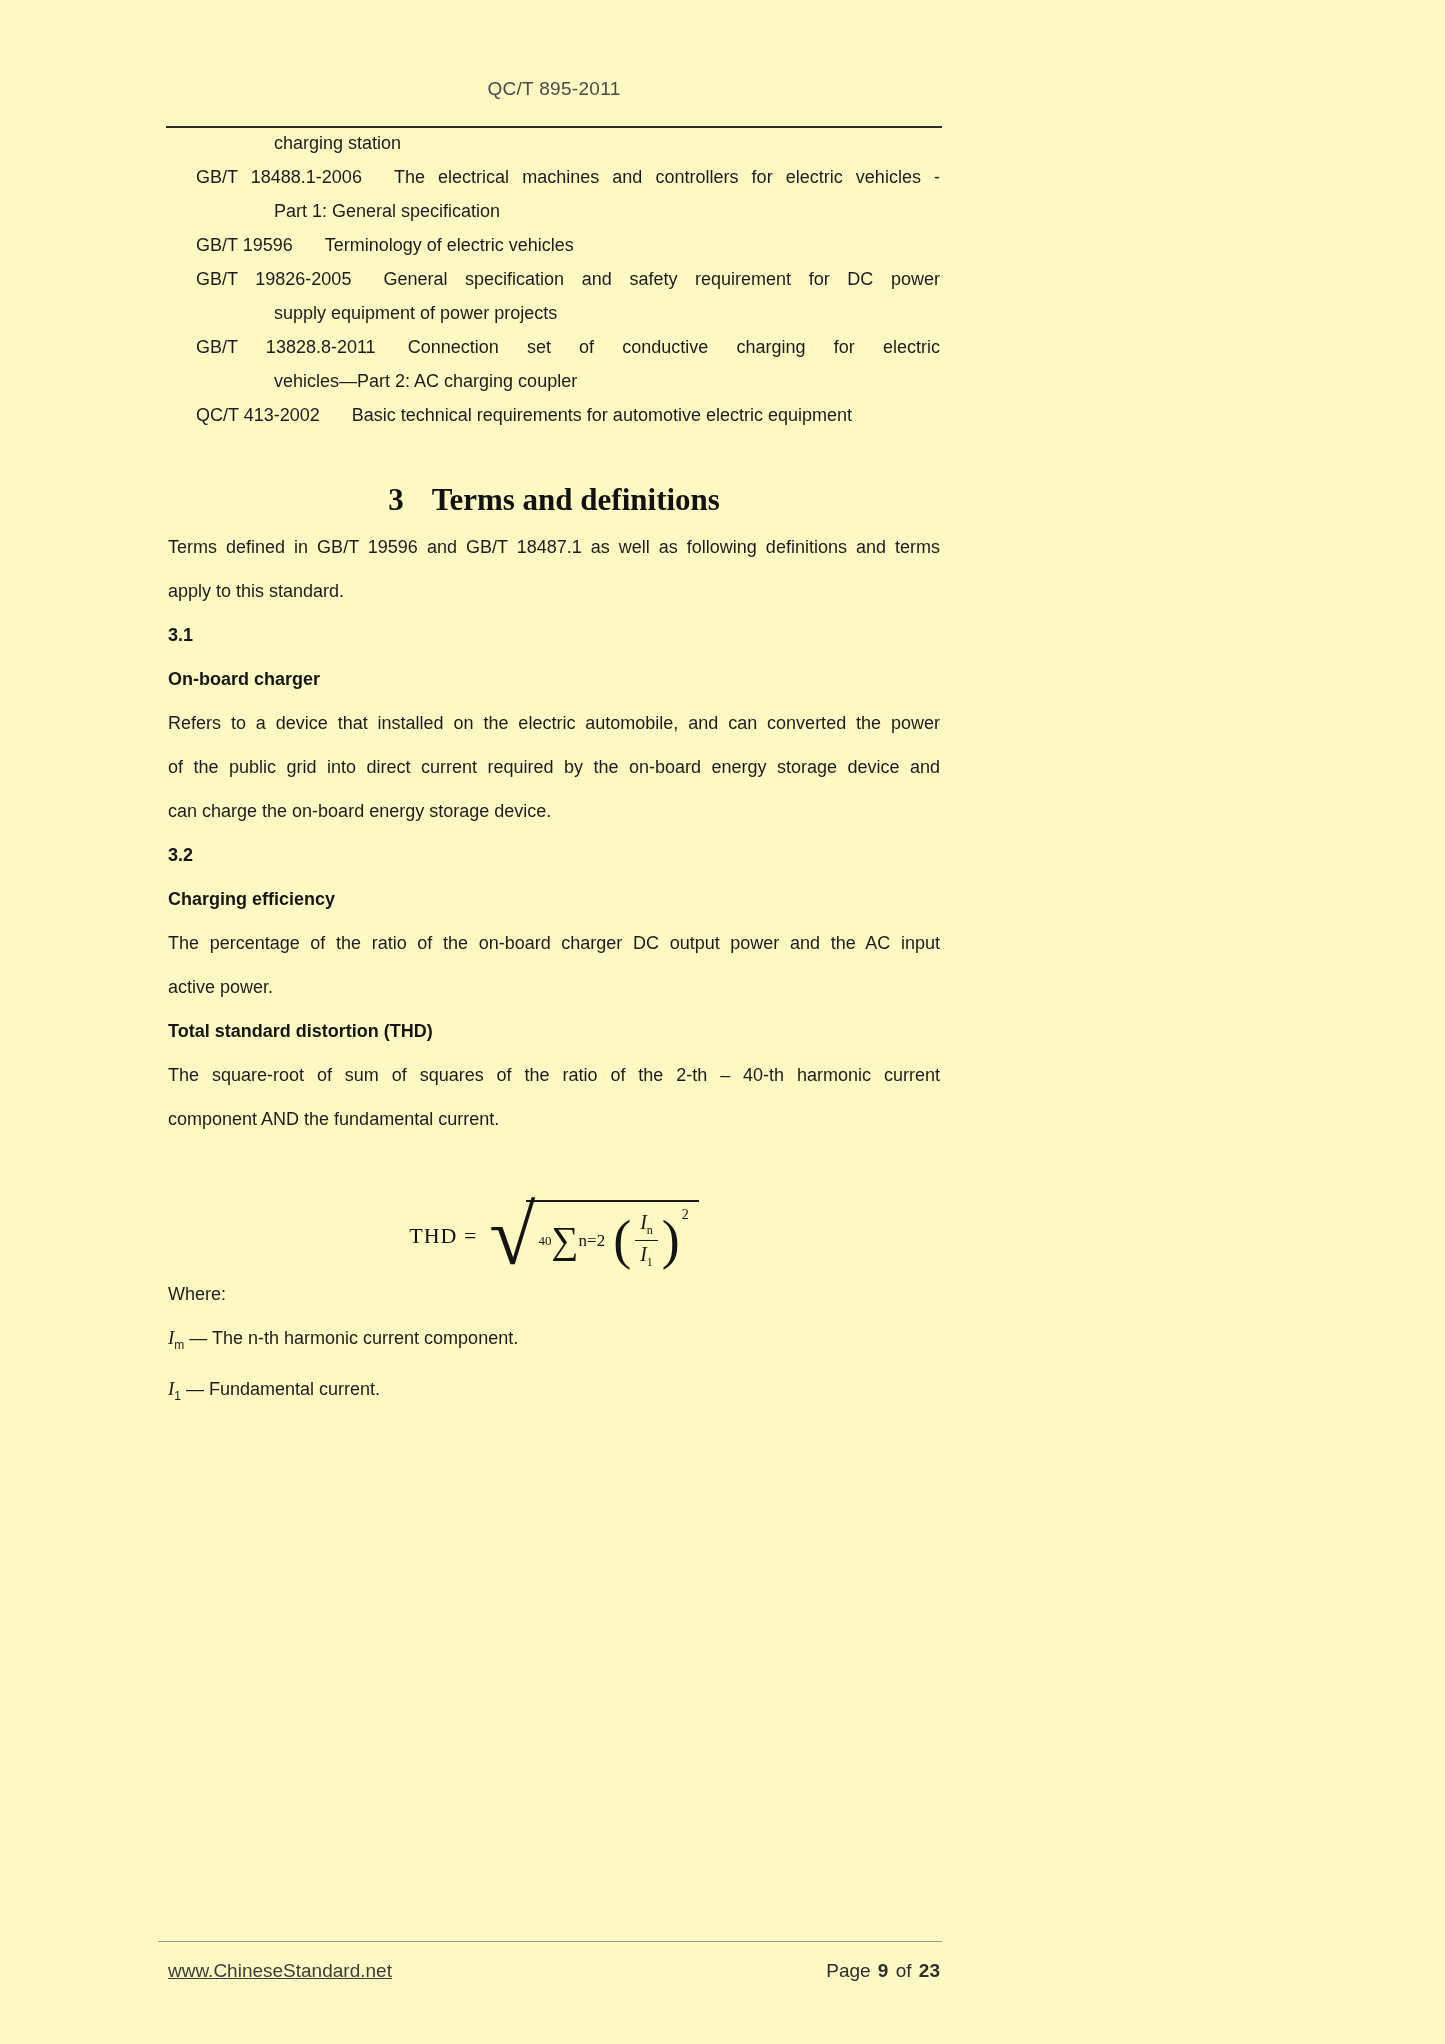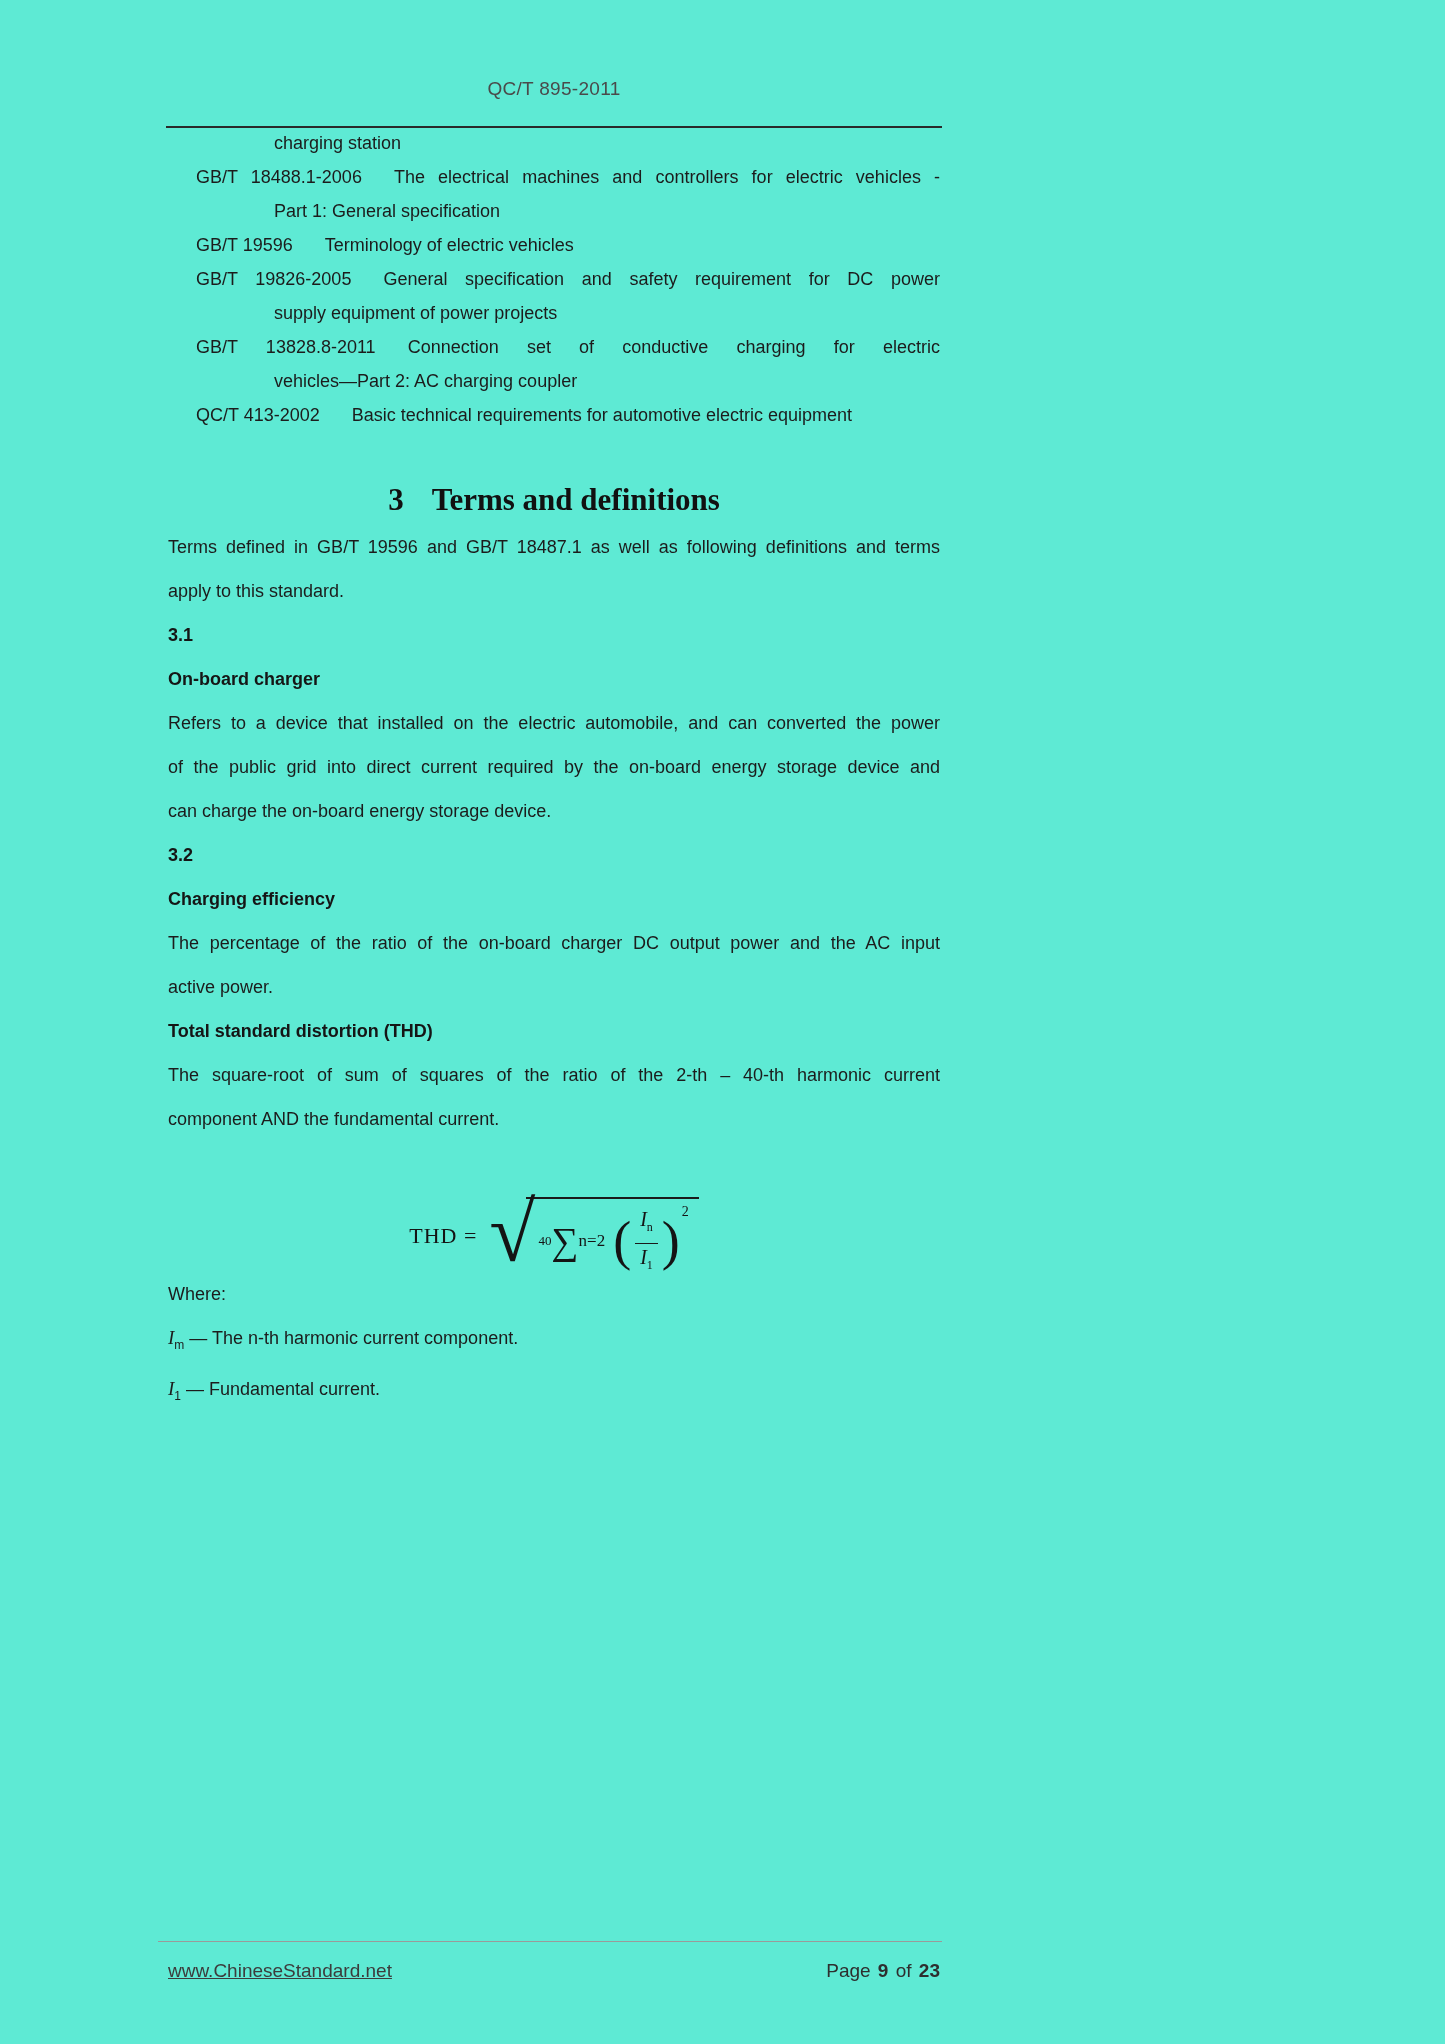--- a/index.html
+++ b/index.html
@@ -1,18 +1,18 @@
 <!DOCTYPE html>
 <html><head>
 <meta charset="utf-8">
 <style>
   * { margin:0; padding:0; box-sizing:border-box; }
   html,body { background:#ffffff; }
   .page {
-    position:relative; width:1445px; height:2044px; background:#5eead4;
+    position:relative; width:1445px; height:2044px; background:#fef9c3;
     font-family:"Liberation Sans","DejaVu Sans",sans-serif; color:#1c1c1c;
     overflow:hidden;
   }
   
   .header-title {
     position:absolute; top:78px; left:168px; width:772px;
     text-align:center; font-size:19px; color:#4a4a4a; letter-spacing:0.3px;
   }
   .header-rule {
     position:absolute; top:126px; left:166px; width:776px;
@@ -47,21 +47,21 @@
   .radicand {
     border-top:2.5px solid #1a1a1a; display:flex; align-items:center;
     padding:9px 10px 2px 12px;
   }
   .sum { display:flex; flex-direction:row; align-items:center; margin-right:7px; }
   .sum-top { font-size:13px; line-height:13px; }
   .sigma { font-size:38px; line-height:40px; }
   .sum-bot { font-size:17px; line-height:13px; }
   .bigparen { font-size:54px; line-height:1; font-weight:400; margin:0 1px; }
   .frac { display:flex; flex-direction:column; align-items:center; font-size:20px; margin:0 3px; }
-  .frac .num { border-bottom:1.5px solid #1a1a1a; padding:0 5px 8px; }
+  .frac .num { border-bottom:1.5px solid #1a1a1a; padding:0 5px 2px; }
   .frac .den { padding-top:2px; }
   .frac sub, .wsub { font-size:12px; }
   .sym { font-family:"Liberation Serif","DejaVu Serif",serif; font-style:italic; }
   .expo { font-size:14px; align-self:flex-start; margin-top:-4px; margin-left:1px; }
   
   .where { position:absolute; top:1272px; left:168px; width:772px; font-size:18px; }
   .where .line { line-height:44px; }
   .where .sym { font-size:19px; }
   
   .footer-rule {

